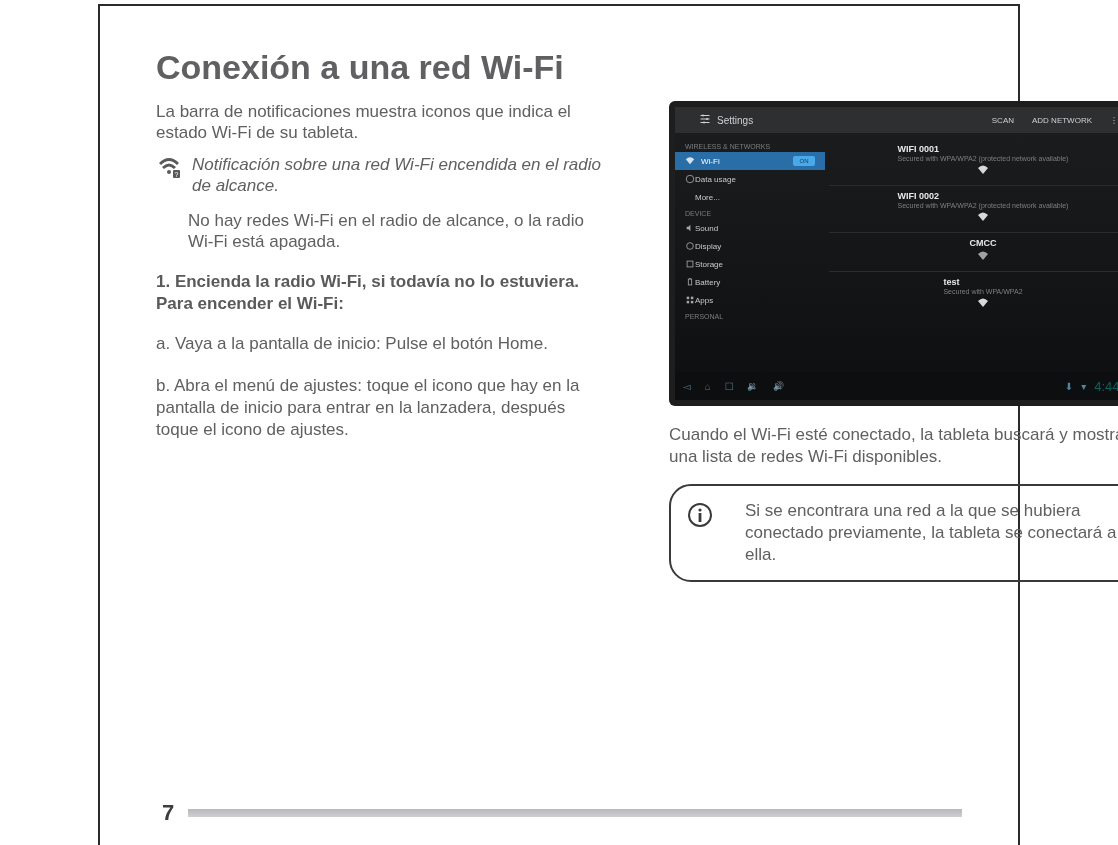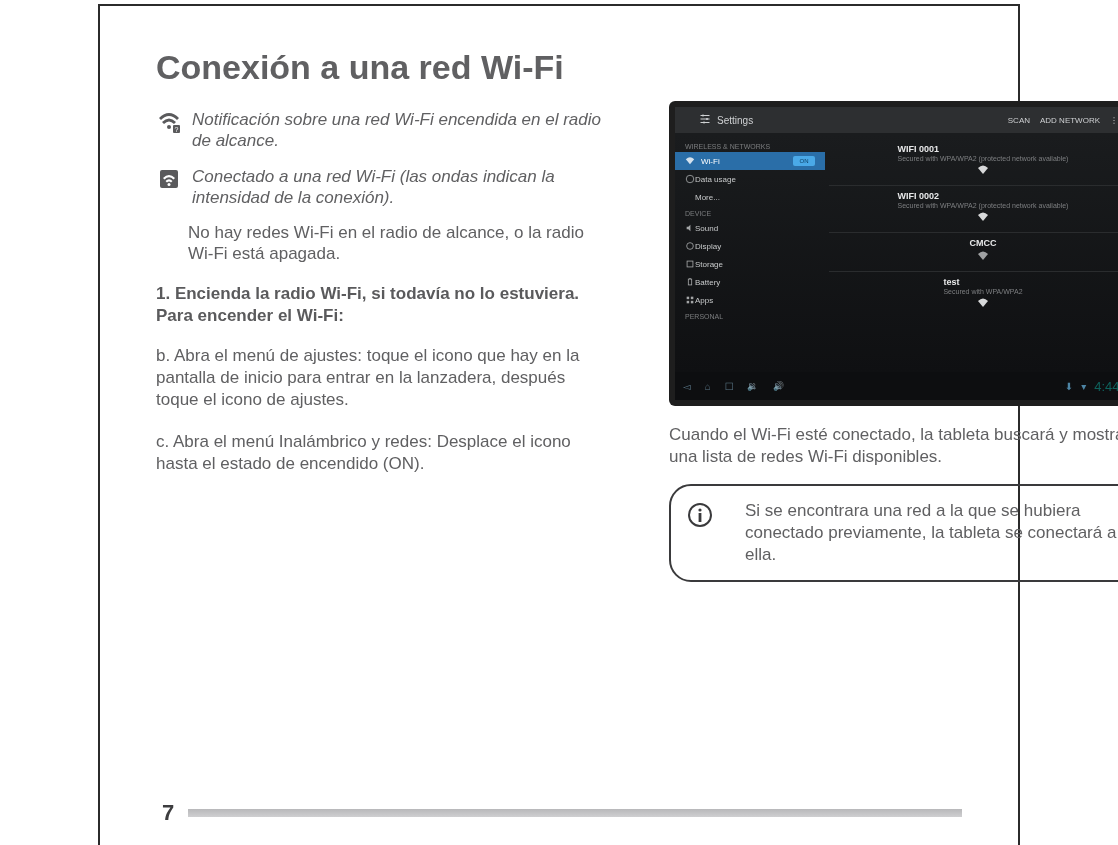--- a/index.html
+++ b/index.html
@@ -105,21 +105,21 @@
     height: 26px;
     background: #2d2f31;
     display: flex;
     align-items: center;
     padding: 0 24px;
     color: #cfd1d3;
     font-size: 10px;
     justify-content: space-between;
   }
   .settings-top-left { display: flex; align-items: center; gap: 6px; }
-  .settings-top-right { display: flex; align-items: center; gap: 10px; font-size: 8px; }
+  .settings-top-right { display: flex; align-items: center; gap: 18px; font-size: 8px; }
   .settings-body {
     flex: 1;
     display: flex;
     background: linear-gradient(#1a1c1e, #0f1012);
   }
   .sidebar {
     width: 150px;
     box-sizing: border-box;
     padding: 6px 0;
     font-size: 8px;
@@ -238,56 +238,44 @@
 <body>
 
 <div class="page">
 
   <h1>Conexión a una red Wi-Fi</h1>
 
   <div class="columns">
 
     <div class="col-left">
 
+      <p class="intro">La barra de notificaciones muestra iconos que indica el estado Wi-Fi de su tableta.</p>
 
       <div class="icon-row">
         <span class="icon-box">
           <svg viewBox="0 0 24 24">
               <g fill="#5a5a5c">
                 <path d="M2 8 Q12 -2 22 8 L20 10 Q12 2 4 10 Z"></path>
                 <path d="M5 12 Q12 5 19 12 L17 14 Q12 9 7 14 Z"></path>
                 <circle cx="12" cy="17" r="2"></circle>
                 <rect x="16" y="15" width="7" height="8" rx="1" fill="#5a5a5c"></rect>
                 <text x="19.5" y="21.5" font-size="7" text-anchor="middle" fill="#fff">?</text>
               </g>
             </svg>
         </span>
         <span class="icon-text">Notificación sobre una red Wi-Fi encendida en el radio de alcance.</span>
       </div>
 
-      <div class="icon-row">
-        <span class="icon-box">
-          <svg viewBox="0 0 24 24">
-              <rect x="3" y="3" width="18" height="18" rx="2" fill="#5a5a5c"></rect>
-              <g fill="#fff">
-                <path d="M6 11 Q12 5 18 11 L16.5 12.5 Q12 8 7.5 12.5 Z"></path>
-                <path d="M8.5 14 Q12 10.5 15.5 14 L14 15.5 Q12 13.5 10 15.5 Z"></path>
-                <circle cx="12" cy="17.5" r="1.5"></circle>
-              </g>
-            </svg>
-        </span>
-        <span class="icon-text">Conectado a una red Wi-Fi (las ondas indican la intensidad de la conexión).</span>
-      </div>
 
       <div class="no-icon-text">No hay redes Wi-Fi en el radio de alcance, o la radio Wi-Fi está apagada.</div>
 
       <div class="step-heading">1. Encienda la radio Wi-Fi, si todavía no lo estuviera. Para encender el Wi-Fi:</div>
 
+      <p class="step">a. Vaya a la pantalla de inicio: Pulse el botón Home.</p>
       <p class="step">b. Abra el menú de ajustes: toque el icono que hay en la pantalla de inicio para entrar en la lanzadera, después toque el icono de ajustes.</p>
-      <p class="step">c. Abra el menú Inalámbrico y redes: Desplace el icono hasta el estado de encendido (ON).</p>
 
     </div>
 
     <div class="col-right">
 
       <div class="device">
         <div class="device-screen">
 
           <div class="settings-top">
             <div class="settings-top-left">

